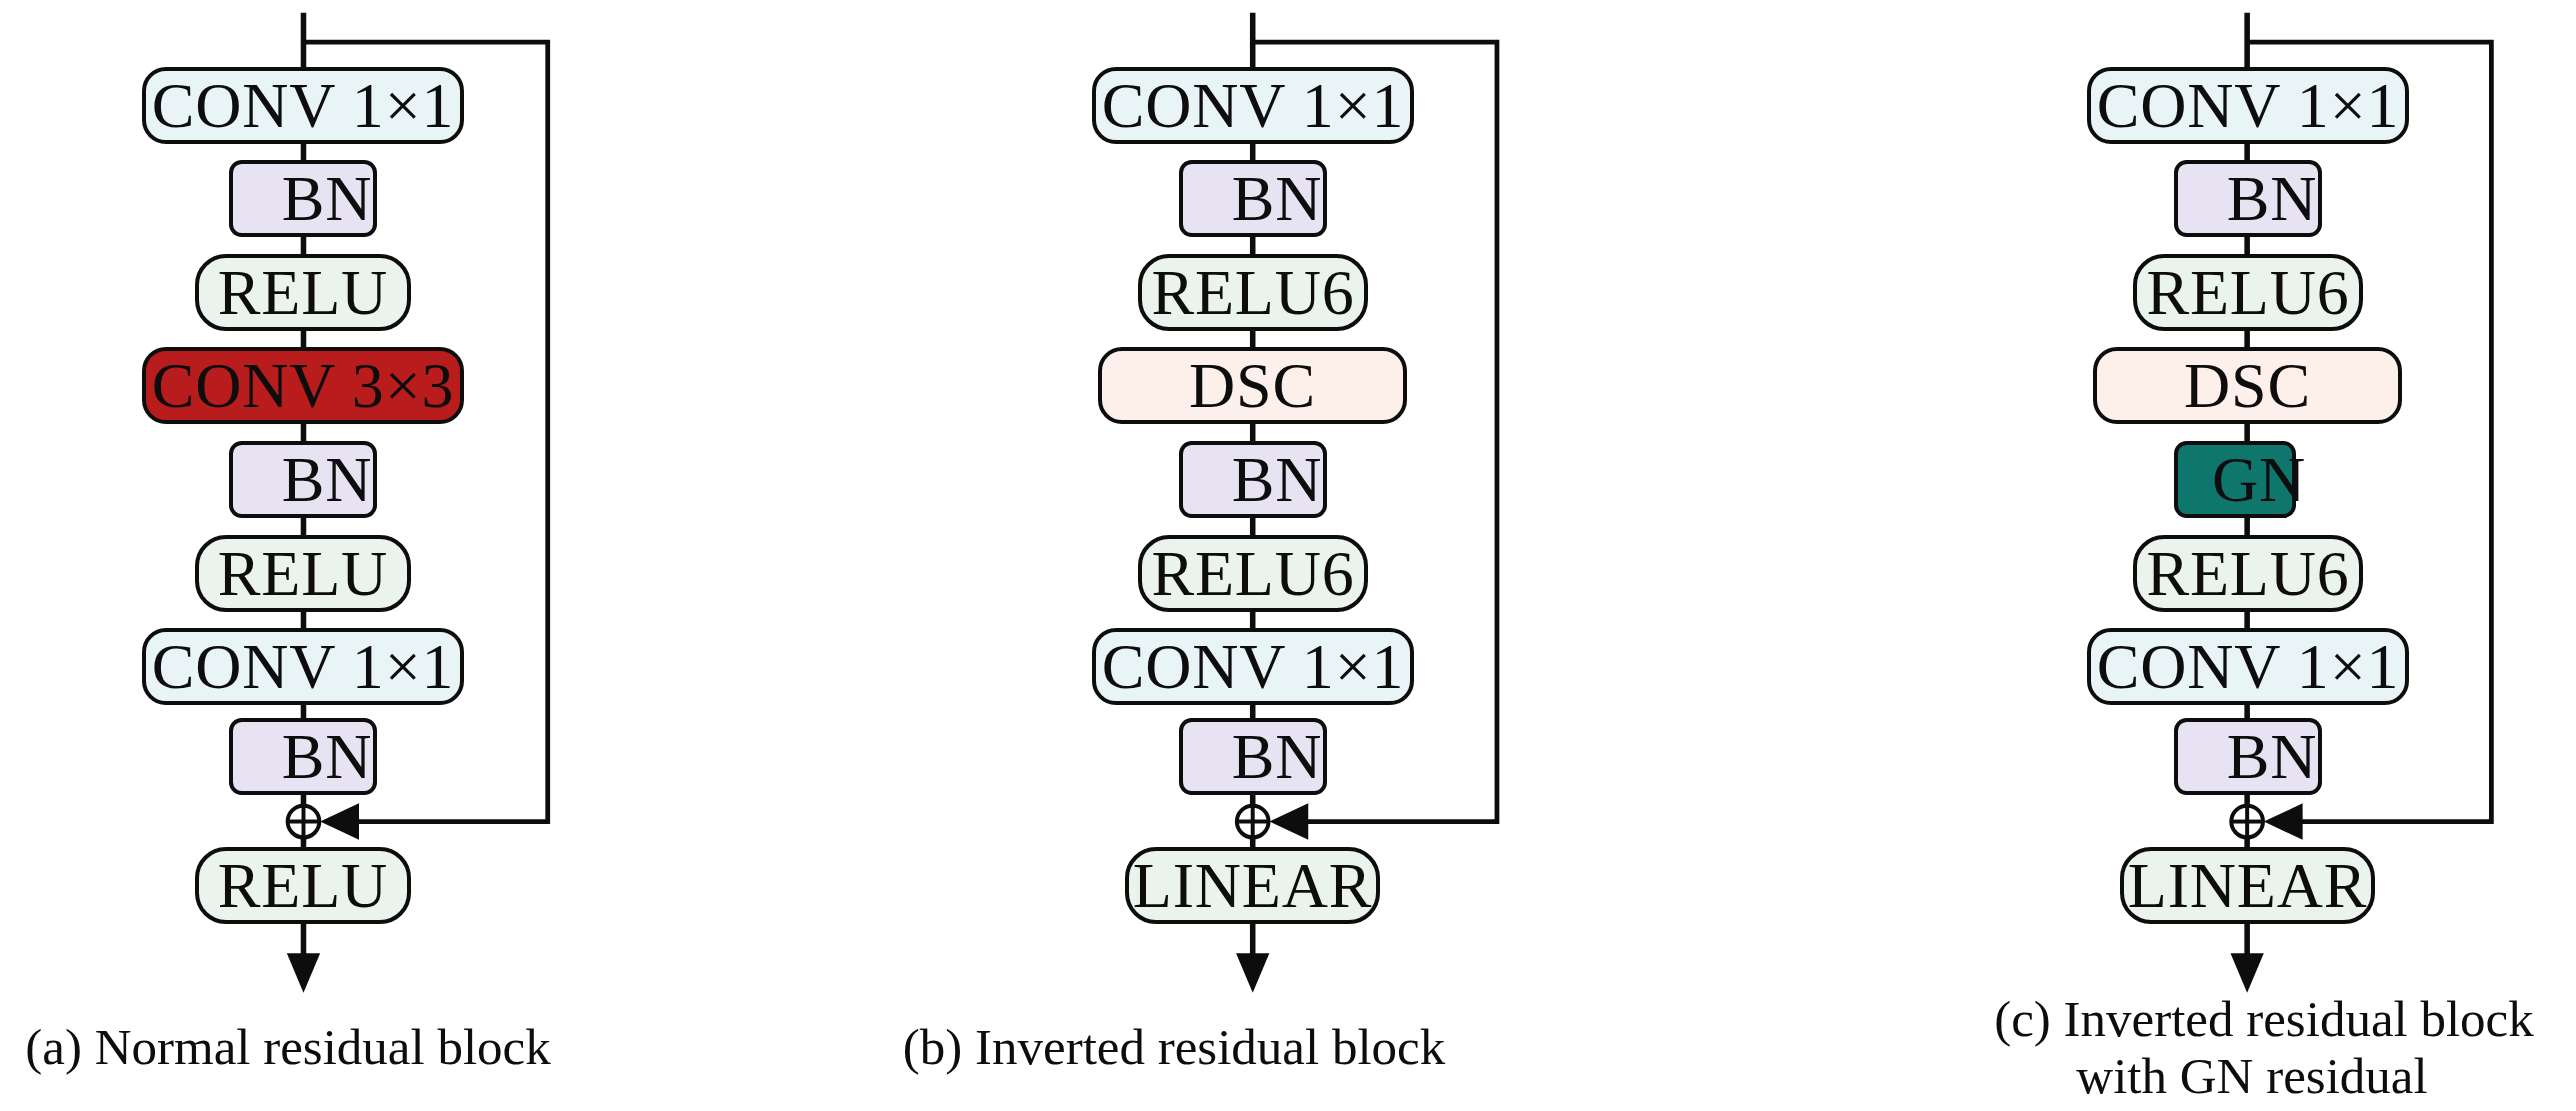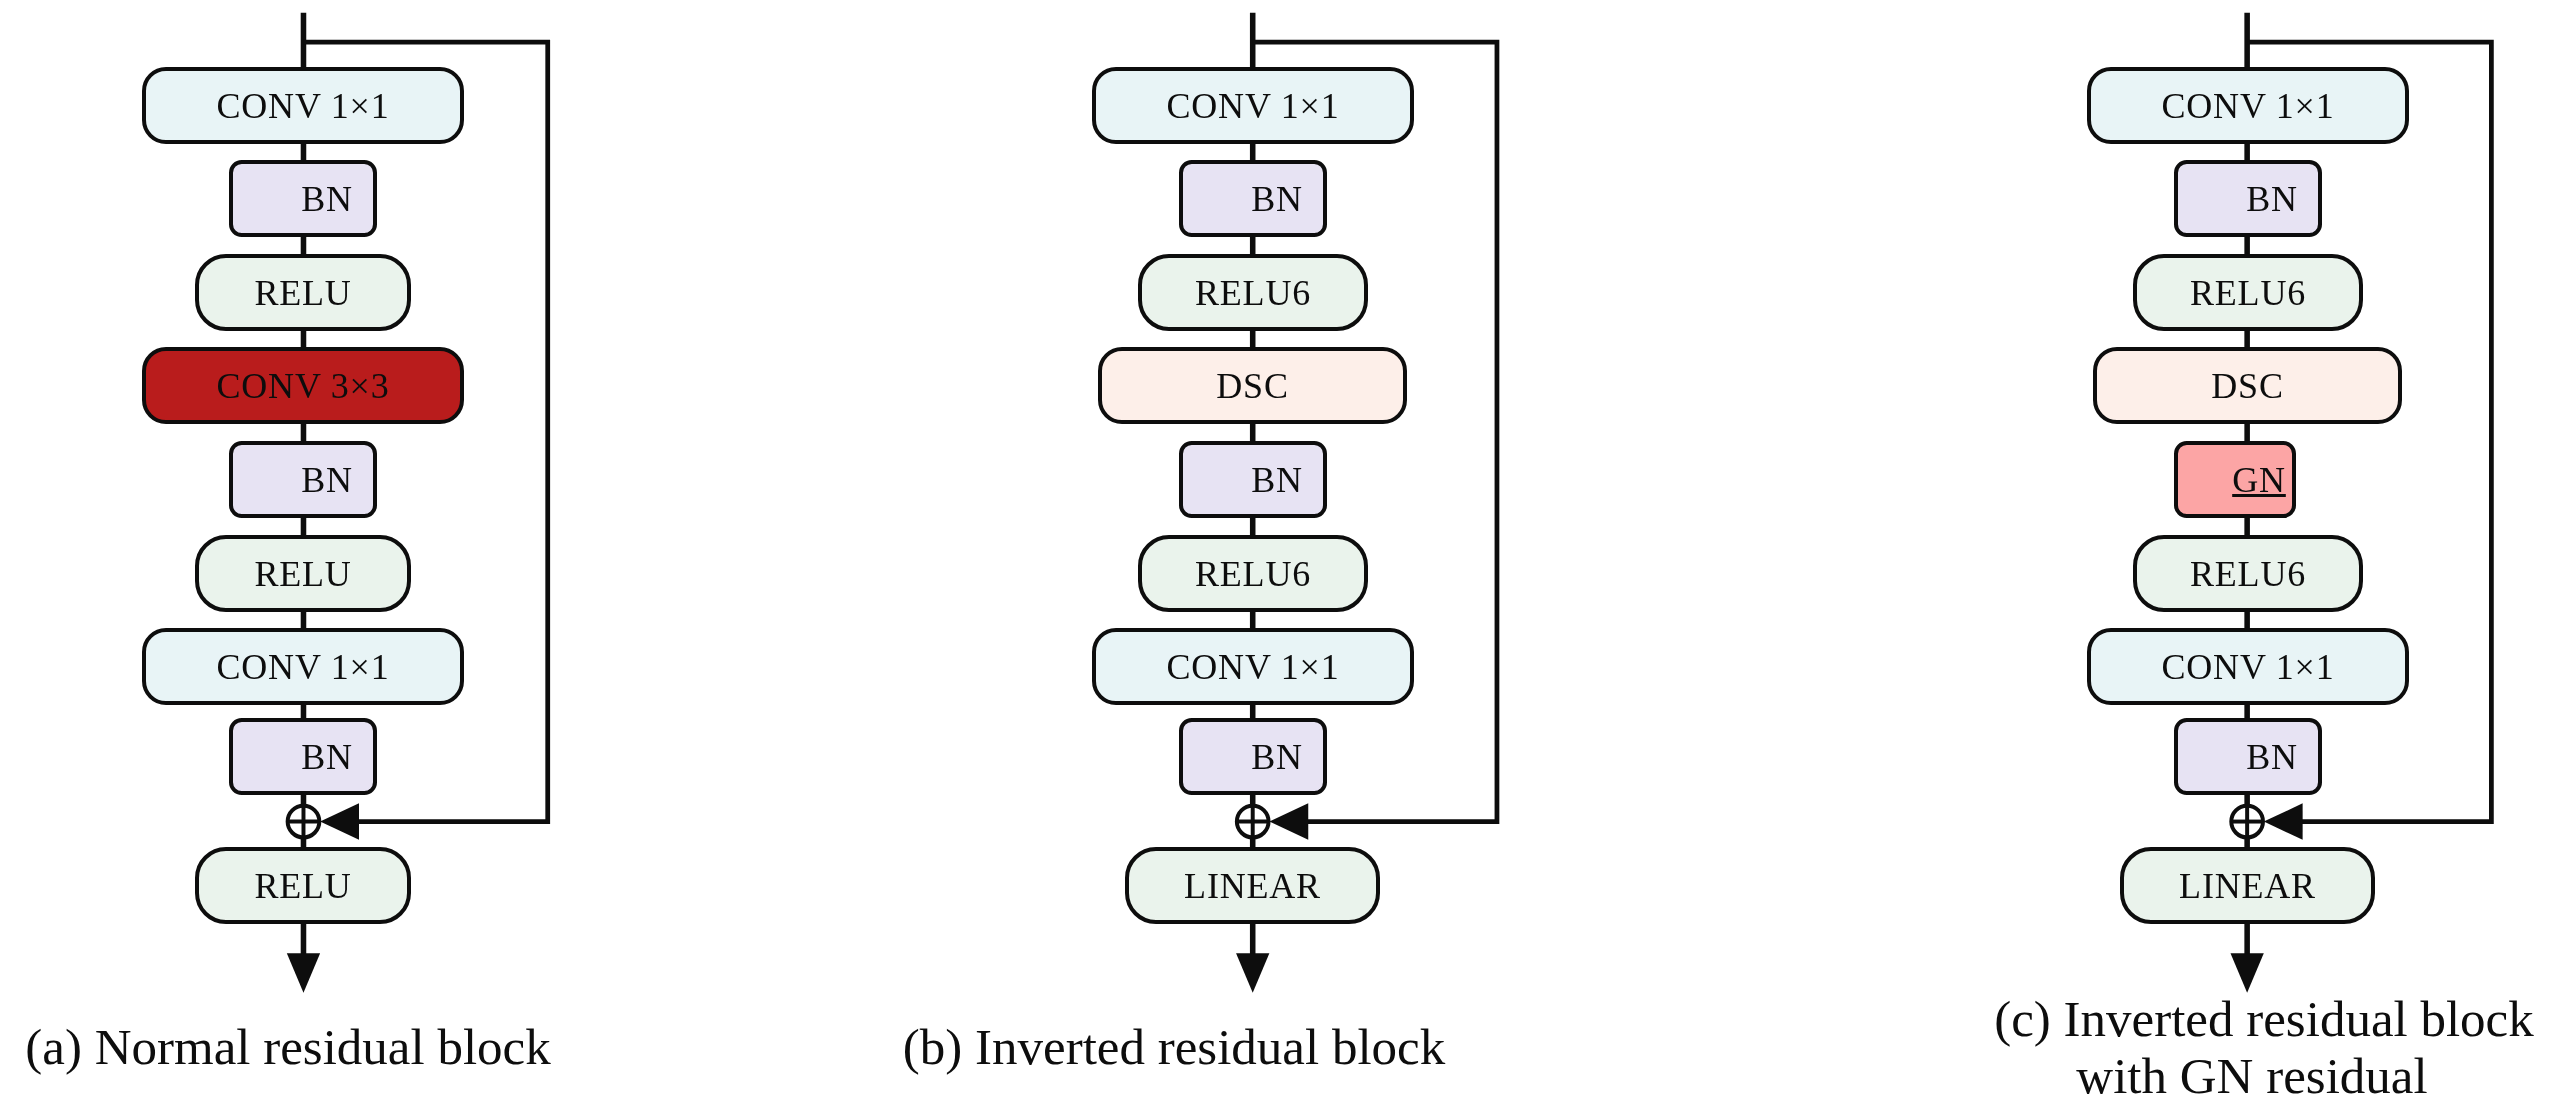--- a/index.html
+++ b/index.html
@@ -6,21 +6,21 @@
   body{
     width:2576px;height:1111px;background:#ffffff;position:relative;overflow:hidden;
     font-family:"Liberation Serif", serif;
   }
   #canvas{position:absolute;left:0;top:0;width:2576px;height:1111px;}
   #wires{position:absolute;left:0;top:0;}
   .block{
     position:absolute;box-sizing:border-box;
     border:4.8px solid #0d0d0d;
     display:flex;align-items:center;justify-content:center;
-    font-size:36px;line-height:1;color:#0d0d0d;
+    font-size:64px;line-height:1;color:#0d0d0d;
     letter-spacing:0.8px;white-space:nowrap;
   }
   .r-big{border-radius:24px;}
   .r-mid{border-radius:31px;}
   .r-sml{border-radius:12.7px;padding-left:48px;}
   .caption{
     position:absolute;transform:translateX(-50%);
     font-size:51px;line-height:57px;color:#0d0d0d;
     text-align:center;white-space:nowrap;
   }
@@ -74,21 +74,21 @@
       <div class="block r-big" style="left: 1092px; top: 628px; width: 322px; height: 77px; background: rgb(232, 244, 246);">CONV 1×1</div>
       <div class="block r-sml" style="left: 1179px; top: 718px; width: 148px; height: 77px; background: rgb(231, 227, 243);">BN</div>
       <div class="block r-mid" style="left: 1125px; top: 847px; width: 255px; height: 77px; background: rgb(234, 243, 236);">LINEAR</div>
       <div class="caption" style="left: 1174px; top: 1019px;">(b) Inverted residual block</div>
     </div>
     <div style="position: absolute; left: 0px; top: 0px; width: 100%; height: 100%;">
       <div class="block r-big" style="left: 2087px; top: 67px; width: 322px; height: 77px; background: rgb(232, 244, 246);">CONV 1×1</div>
       <div class="block r-sml" style="left: 2174px; top: 160px; width: 148px; height: 77px; background: rgb(231, 227, 243);">BN</div>
       <div class="block r-mid" style="left: 2133px; top: 254px; width: 230px; height: 77px; background: rgb(234, 243, 236);">RELU6</div>
       <div class="block r-big" style="left: 2093px; top: 347px; width: 309px; height: 77px; background: rgb(253, 239, 233);">DSC</div>
-      <div class="block r-sml" style="left: 2174px; top: 441px; width: 122px; height: 77px; background: #fca5a5; text-decoration: underline;">GN</div>
+      <div class="block r-sml" style="left: 2174px; top: 441px; width: 122px; height: 77px; background: #0f766e;">GN</div>
       <div class="block r-mid" style="left: 2133px; top: 535px; width: 230px; height: 77px; background: rgb(234, 243, 236);">RELU6</div>
       <div class="block r-big" style="left: 2087px; top: 628px; width: 322px; height: 77px; background: rgb(232, 244, 246);">CONV 1×1</div>
       <div class="block r-sml" style="left: 2174px; top: 718px; width: 148px; height: 77px; background: rgb(231, 227, 243);">BN</div>
       <div class="block r-mid" style="left: 2120px; top: 847px; width: 255px; height: 77px; background: rgb(234, 243, 236);">LINEAR</div>
       <div class="caption" style="left: 2252px; top: 991px; margin-left: 12px;">(c) Inverted residual block</div>
       <div class="caption" style="left: 2252px; top: 1048px;">with GN residual</div>
     </div>
   </div>
 
 

